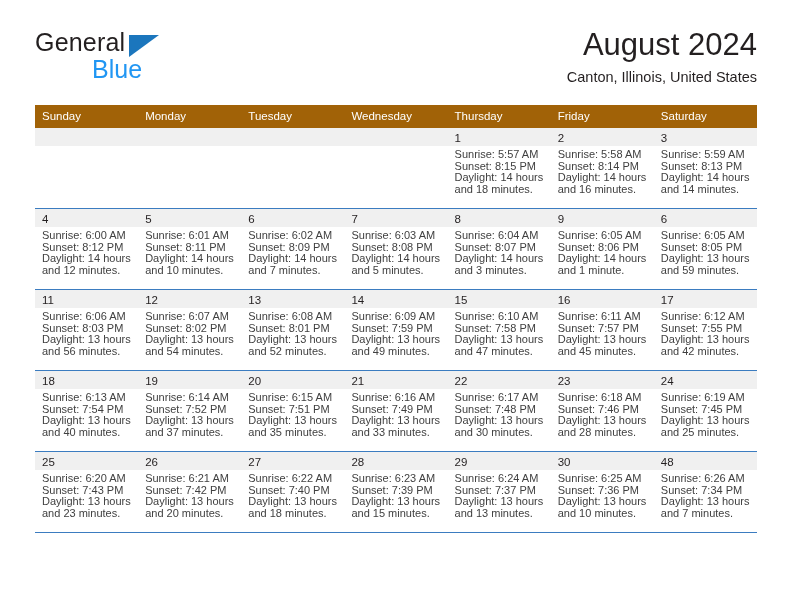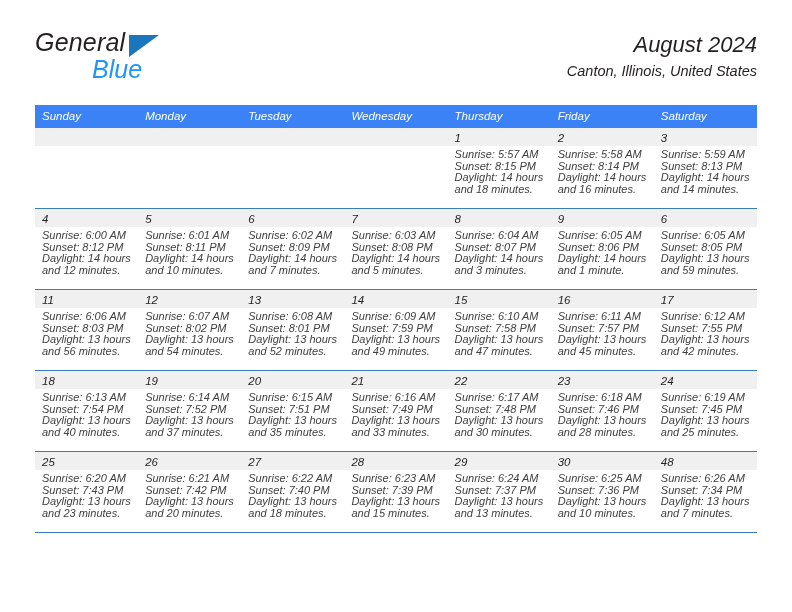--- a/index.html
+++ b/index.html
@@ -12,21 +12,20 @@
     height: 612px;
     font-family: "Liberation Sans", sans-serif;
     color: #231f20;
     overflow: hidden;
   }
   .page {
     position: relative;
     width: 792px;
     height: 612px;
     box-sizing: border-box;
-    font-style: italic;
   }
 
   
   .header {
     position: absolute;
     left: 35px;
     top: 28px;
     right: 35px;
     height: 70px;
   }
@@ -65,44 +64,44 @@
     line-height: 28px;
     white-space: nowrap;
   }
   .title-block {
     position: absolute;
     right: 0;
     top: 0;
     text-align: right;
   }
   .cal-title {
-    font-size: 22px;
+    font-size: 31px;
     line-height: 34px;
     color: #231f20;
     white-space: nowrap;
   }
   .cal-location {
-    margin-top: 0;
+    margin-top: 6px;
     font-size: 14.5px;
     line-height: 18px;
     color: #231f20;
     white-space: nowrap;
   }
 
   
   .calendar {
     position: absolute;
     left: 35px;
     top: 105px;
     width: 722px;
     border-collapse: collapse;
     table-layout: fixed;
   }
   .calendar th {
-    background: #3b82f6;
+    background: #a16207;
     color: #ffffff;
     font-size: 11.5px;
     font-weight: normal;
     text-align: left;
     padding: 5px 0 6px 7px;
     height: 10px;
     border: none;
   }
   .calendar td {
     vertical-align: top;

